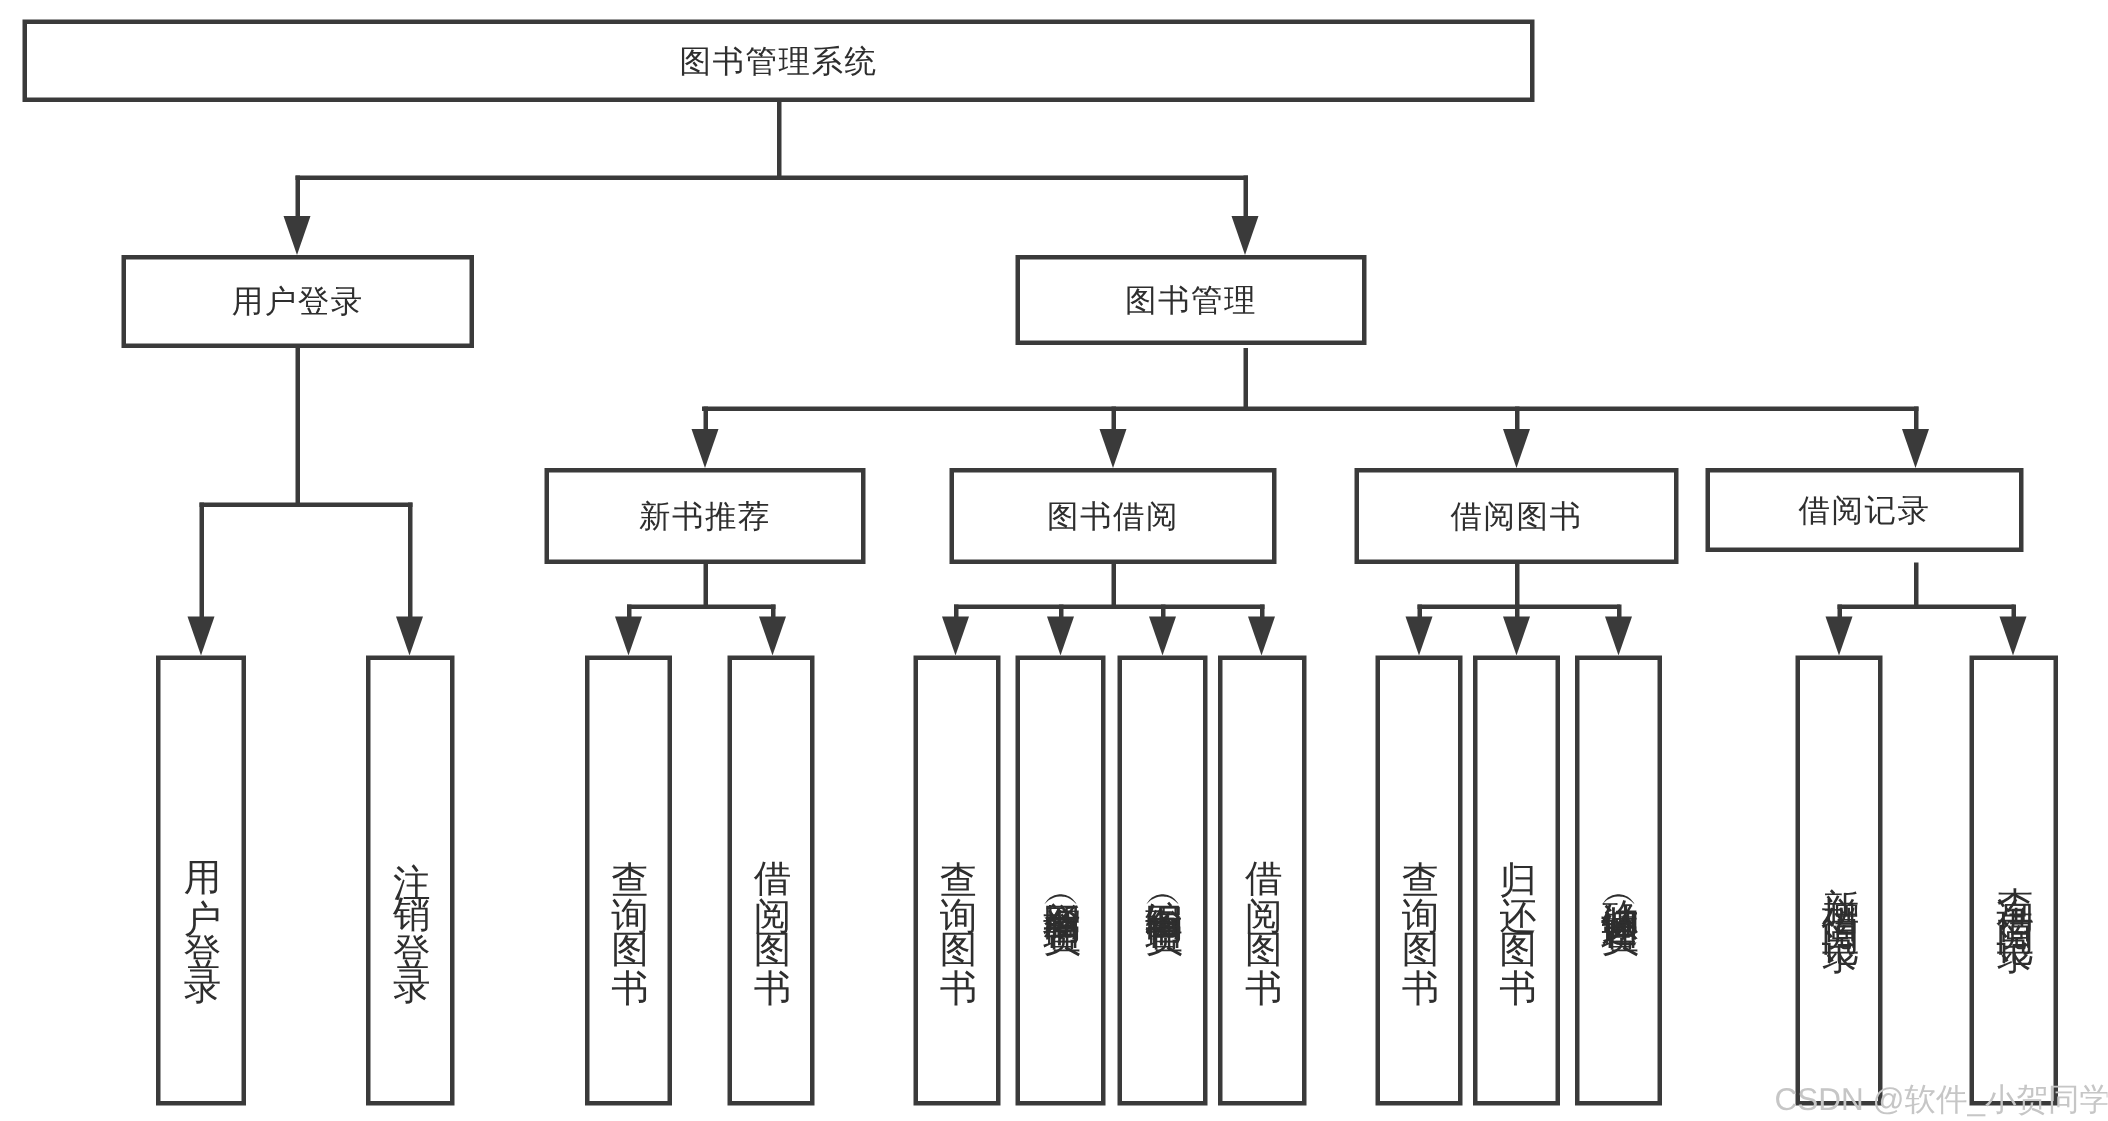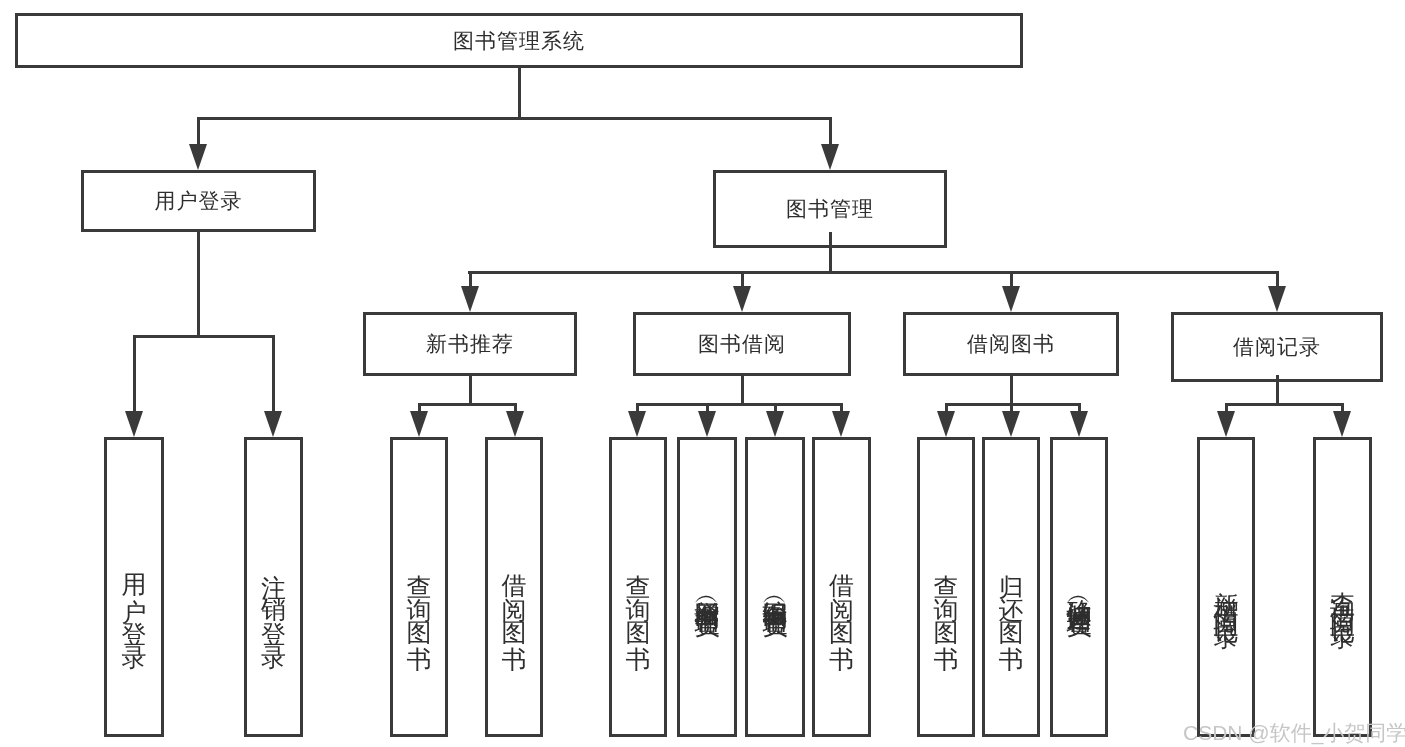--- a/index.html
+++ b/index.html
@@ -53,21 +53,21 @@
   <div class="ln" style="left:518px;top:68px;width:3px;height:50px"></div>
   <div class="ln" style="left:197px;top:117px;width:635px;height:3px"></div>
   <div class="ln" style="left:197px;top:117px;width:3px;height:30px"></div>
   <div class="arr" style="left:189px;top:144px"></div>
   <div class="ln" style="left:829px;top:117px;width:3px;height:30px"></div>
   <div class="arr" style="left:821px;top:144px"></div>
 
   <div class="box h-box" style="left:81px;top:170px;width:235px;height:62px">
     <span>用户登录</span>
   </div>
-  <div class="box h-box" style="left:713px;top:170px;width:234px;height:78px">
+  <div class="box h-box" style="left:677px;top:170px;width:234px;height:60px">
     <span>图书管理</span>
   </div>
 
   <div class="ln" style="left:197px;top:232px;width:3px;height:104px"></div>
   <div class="ln" style="left:133px;top:335px;width:142px;height:3px"></div>
   <div class="ln" style="left:133px;top:335px;width:3px;height:78px"></div>
   <div class="arr" style="left:125px;top:411px"></div>
   <div class="ln" style="left:272px;top:335px;width:3px;height:78px"></div>
   <div class="arr" style="left:264px;top:411px"></div>
 
@@ -84,21 +84,21 @@
 
   <div class="box h-box" style="left:633px;top:312px;width:218px;height:64px">
     <span>图书借阅</span>
   </div>
   <div class="box h-box" style="left:363px;top:312px;width:214px;height:64px">
     <span>新书推荐</span>
   </div>
   <div class="box h-box" style="left:903px;top:312px;width:216px;height:64px">
     <span>借阅图书</span>
   </div>
-  <div class="box h-box" style="left:1171px;top:312px;width:212px;height:70px">
+  <div class="box h-box" style="left:1137px;top:312px;width:212px;height:56px">
     <span>借阅记录</span>
   </div>
 
   <div class="ln" style="left:469px;top:375px;width:3px;height:31px"></div>
   <div class="ln" style="left:418px;top:403px;width:99px;height:3px"></div>
   <div class="ln" style="left:418px;top:403px;width:3px;height:10px"></div>
   <div class="arr" style="left:410px;top:411px"></div>
   <div class="ln" style="left:514px;top:403px;width:3px;height:10px"></div>
   <div class="arr" style="left:506px;top:411px"></div>
 

